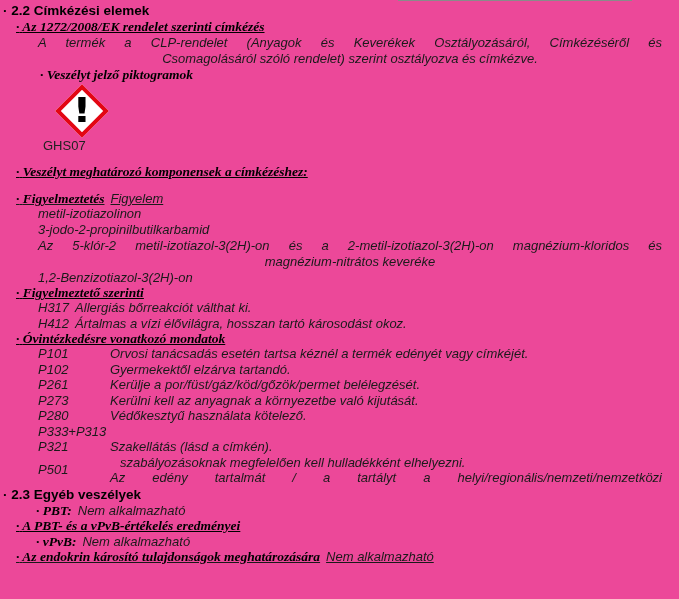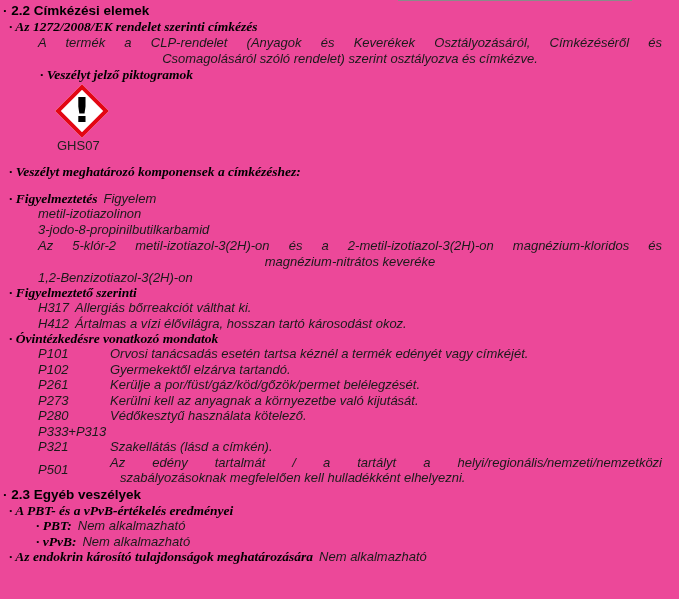--- a/index.html
+++ b/index.html
@@ -17,21 +17,21 @@
   }
   .edge-line{position:absolute;top:0;left:398px;width:234px;height:1px;background:#8a8a8a;}
   .ln{line-height:15.5px;white-space:nowrap;}
   .lh14{line-height:14px;}
   .lh15{line-height:15px;}
   .lh16{line-height:16px;}
   .lh17{line-height:17px;}
   .mt11{margin-top:11px;}
   .mt12{margin-top:12px;}
   .l1{padding-left:3px;}
-  .l2{padding-left:9px;}
+  .l2{padding-left:16px;text-decoration:underline;}
   .l3b{padding-left:36px;}
   .body-ind{padding-left:38px;}
   .sec-head{
     font-family:"Liberation Sans",sans-serif;
     font-style:normal;font-weight:bold;font-size:13.5px;color:#000;
   }
   .serif-head{
     font-family:"Liberation Serif",serif;
     font-style:italic;font-weight:bold;font-size:13.5px;color:#000;
   }
@@ -52,21 +52,21 @@
     border:4px solid #e30613;background:#ffffff;
     transform:rotate(45deg);
   }
   .ghs-symbol{
     position:absolute;left:0;top:0;width:54px;height:54px;
     display:flex;align-items:center;justify-content:center;
     font-family:"DejaVu Sans",sans-serif;font-style:normal;font-weight:900;
     font-size:33px;color:#000;transform:scaleX(1.25);line-height:1;
     padding-bottom:2px;box-sizing:border-box;
   }
-  .ghs-label{margin-left:57px;line-height:15px;font-style:normal;color:#222;font-size:13px;}
+  .ghs-label{margin-left:43px;line-height:15px;font-style:normal;color:#222;font-size:13px;}
 </style>
 </head>
 <body>
 
 <div class="page">
   <div class="edge-line"></div>
 
   <div class="ln lh17 l1 sec-head"><span class="blt">·</span> <span>2.2 Címkézési elemek</span></div>
 
   <div class="ln lh16 l2 serif-head"><span class="blt">·</span> <span>Az 1272/2008/EK rendelet szerinti címkézés</span></div>
@@ -81,21 +81,21 @@
   <div class="ghs-wrap">
     <div class="ghs-diamond"></div>
     <div class="ghs-symbol">!</div>
   </div>
   <div class="ghs-label">GHS07</div>
 
   <div class="ln lh15 l2 mt11 serif-head"><span class="blt">·</span> <span>Veszélyt meghatározó komponensek a címkézéshez:</span></div>
 
   <div class="ln lh15 l2 mt12"><span class="serif-head"><span class="blt">·</span> <span>Figyelmeztetés</span></span><span class="gap6"></span><span class="sans-it">Figyelem</span></div>
   <div class="ln lh16 body-ind sans-it">metil-izotiazolinon</div>
-  <div class="ln lh16 body-ind sans-it">3-jodo-8-propinilbutilkarbamid</div>
+  <div class="ln lh16 body-ind sans-it">3-jodo-2-propinilbutilkarbamid</div>
   <div class="body-ind">
     <div class="ln lh16 jblock stretch sans-it">Az 5-klór-2 metil-izotiazol-3(2H)-on és a 2-metil-izotiazol-3(2H)-on magnézium-kloridos és</div>
     <div class="ln lh16 jblock sans-it">magnézium-nitrátos keveréke</div>
   </div>
   <div class="ln lh16 body-ind sans-it">1,2-Benzizotiazol-3(2H)-on</div>
 
   <div class="ln lh14 l2 serif-head"><span class="blt">·</span> <span>Figyelmeztető szerinti</span></div>
   <div class="ln body-ind sans-it"><span class="hcode">H317</span><span class="gap6"></span><span>Allergiás bőrreakciót válthat ki.</span></div>
   <div class="ln body-ind sans-it"><span class="hcode">H412</span><span class="gap6"></span><span>Ártalmas a vízi élővilágra, hosszan tartó károsodást okoz.</span></div>
 
@@ -125,27 +125,27 @@
       <span class="pcode">P333+P313</span>
     </div>
   <div class="ln body-ind prow sans-it">
       <span class="pcode">P321</span>
       <span class="pdesc">Szakellátás (lásd a címkén).</span>
     </div>
 
   <div class="ln body-ind prow sans-it">
     <span class="pcode">P501</span>
     <span class="pdesc p501desc">
+      <span class="ln p501l2" style="display:block;">szabályozásoknak megfelelően kell hulladékként elhelyezni.</span>
       <span class="ln stretch" style="display:block;">Az edény tartalmát / a tartályt a helyi/regionális/nemzeti/nemzetközi</span>
-      <span class="ln p501l2" style="display:block;">szabályozásoknak megfelelően kell hulladékként elhelyezni.</span>
     </span>
   </div>
 
   <div class="ln lh17 l1 sec-head"><span class="blt">·</span> <span>2.3 Egyéb veszélyek</span></div>
 
+  <div class="ln l3b"><span class="serif-head"><span class="blt">·</span> <span>PBT:</span></span><span class="gap6"></span><span class="sans-it">Nem alkalmazható</span></div>
+
   <div class="ln l2 serif-head"><span class="blt">·</span> <span>A PBT- és a vPvB-értékelés eredményei</span></div>
-
-  <div class="ln l3b"><span class="serif-head"><span class="blt">·</span> <span>PBT:</span></span><span class="gap6"></span><span class="sans-it">Nem alkalmazható</span></div>
 
   <div class="ln l3b"><span class="serif-head"><span class="blt">·</span> <span>vPvB:</span></span><span class="gap6"></span><span class="sans-it">Nem alkalmazható</span></div>
 
   <div class="ln l2"><span class="serif-head"><span class="blt">·</span> <span>Az endokrin károsító tulajdonságok meghatározására</span></span><span class="gap6"></span><span class="sans-it">Nem alkalmazható</span></div>
 </div>
 
 </body></html>

